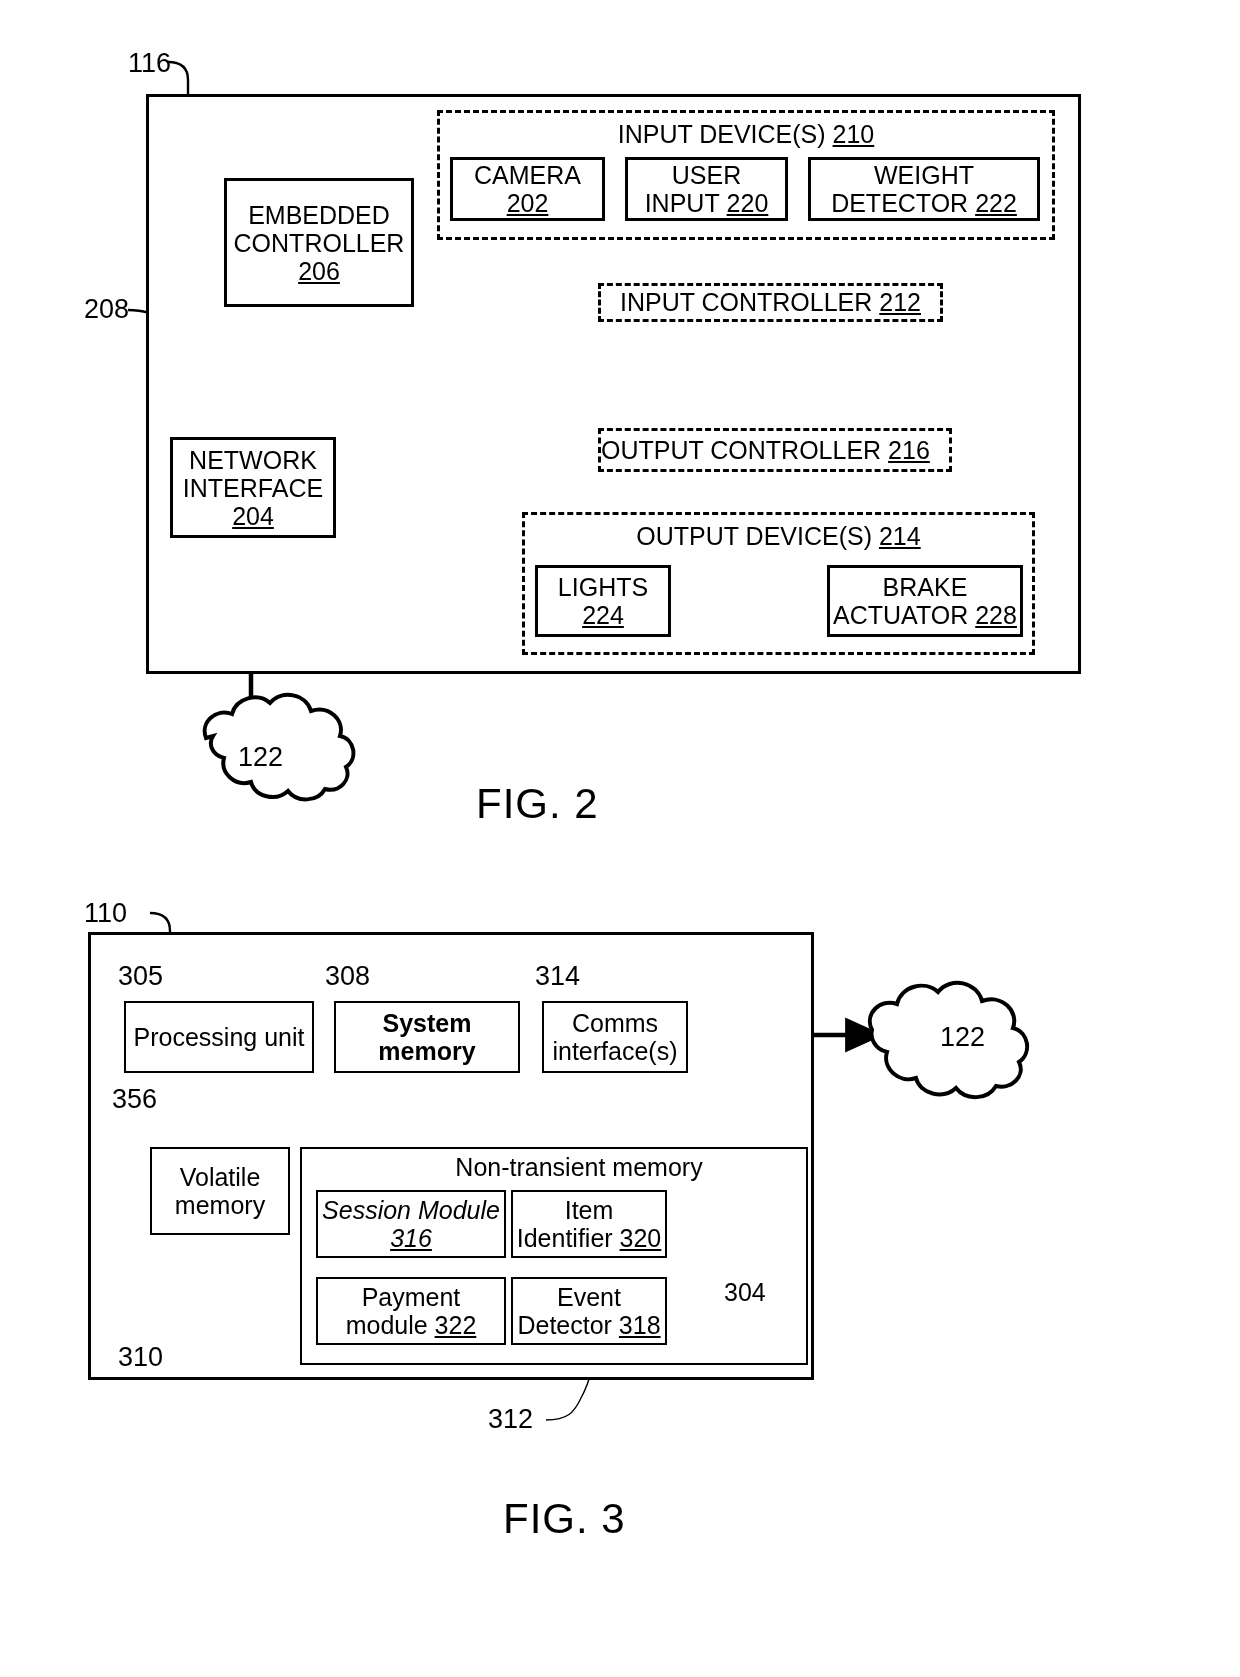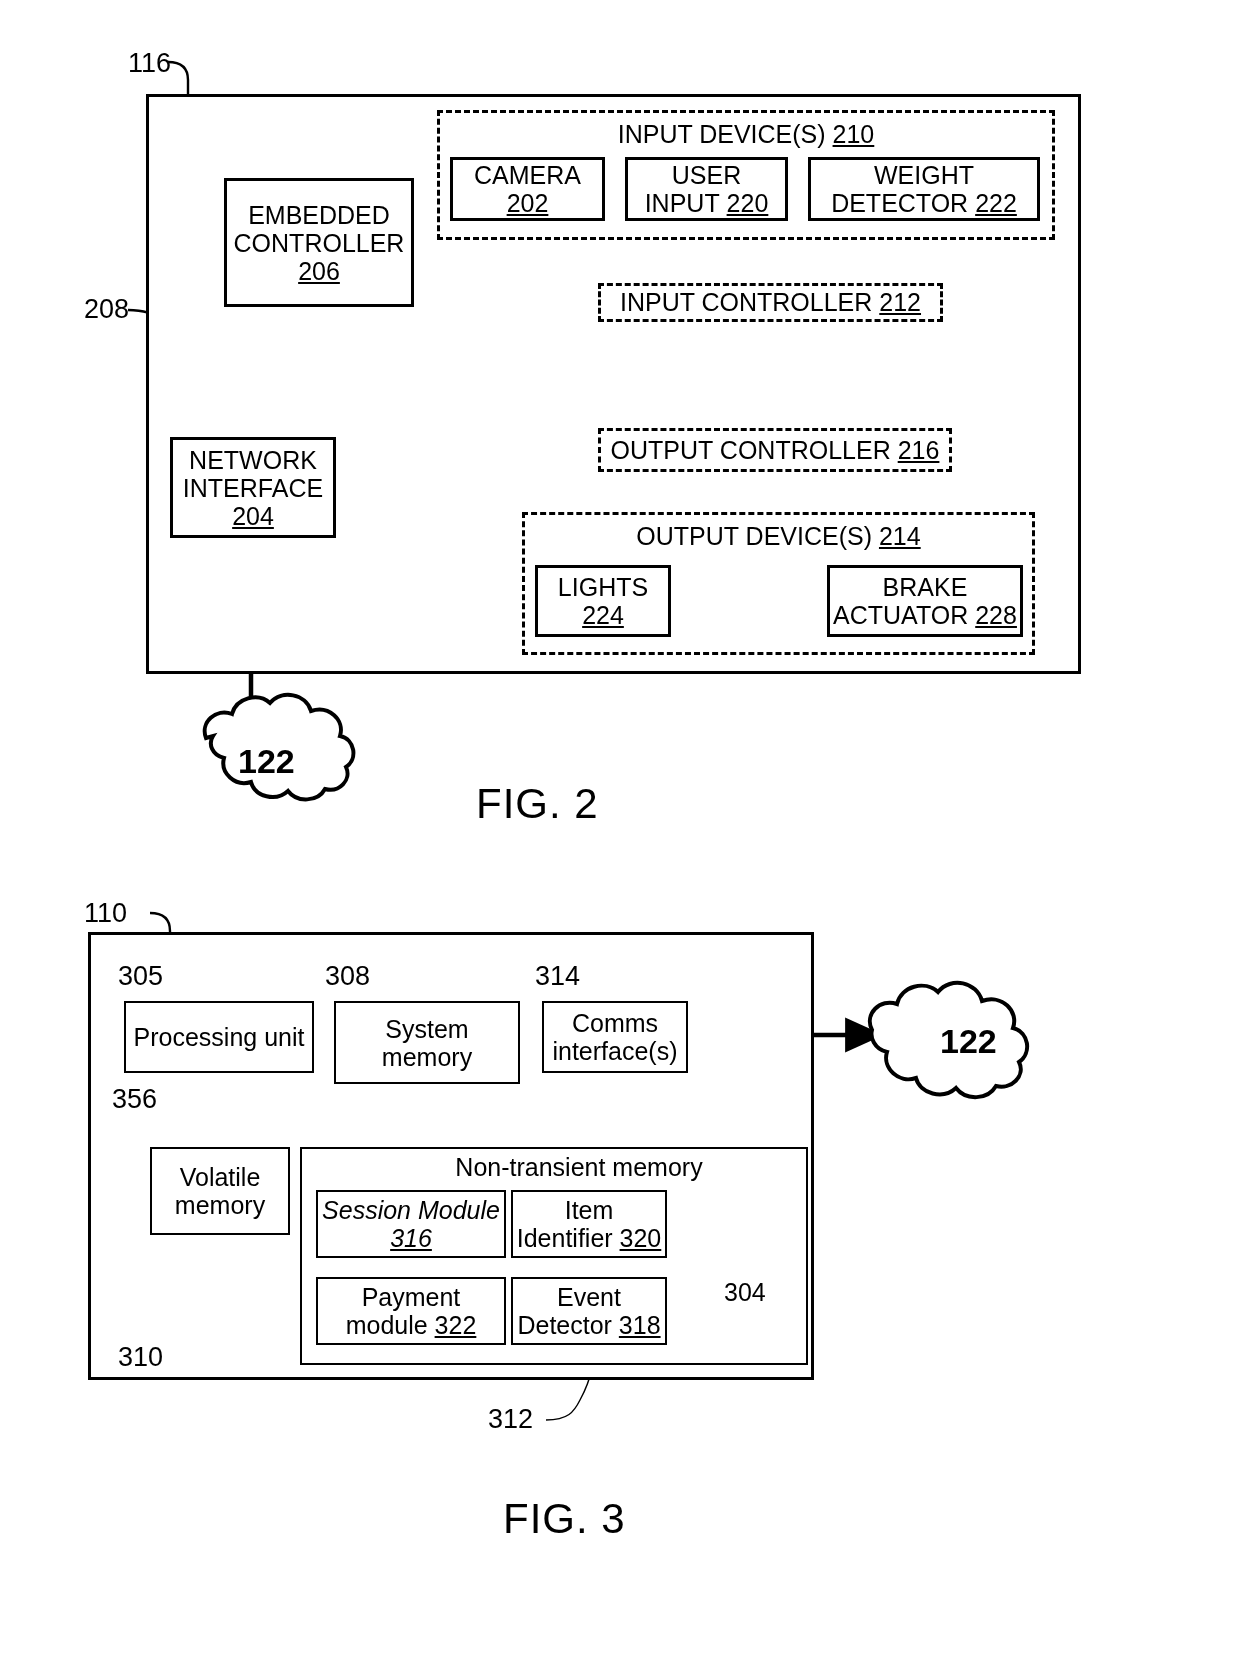--- a/index.html
+++ b/index.html
@@ -65,23 +65,22 @@
     letter-spacing: 1px;
     white-space: nowrap;
   }
   .num-tag {
     position: absolute;
     font-size: 27px;
     white-space: nowrap;
   }
   .cloud-num {
     position: absolute;
-    font-size: 34px;
-    white-space: nowrap;
-    font-weight: bold;
+    font-size: 27px;
+    white-space: nowrap;
   }
   .db-num {
     position: absolute;
     font-size: 25px;
     white-space: nowrap;
     margin-left: 24px;
   }
   .f2text { font-size: 25px; }
   .f3text { font-size: 25px; }
 </style>
@@ -239,21 +238,21 @@
   <div class="abs solid-box f2text" style="left:224px; top:178px; width:190px; height:129px;">
     <div>EMBEDDED</div>
     <div>CONTROLLER</div>
     <div class="ref-num">206</div>
   </div>
 
   <div class="abs dashed-box f2text" style="left:598px; top:283px; width:345px; height:39px; display:flex; align-items:center; justify-content:center;">
     <span>INPUT CONTROLLER</span>&nbsp;<span class="ref-num">212</span>
   </div>
 
-  <div class="abs dashed-box f2text" style="left:598px; top:428px; width:354px; height:44px; display:flex; align-items:center; justify-content:center;">
+  <div class="abs dashed-box f2text" style="left:598px; top:428px; width:354px; height:44px; display:flex; align-items:center; ">
     <span>OUTPUT CONTROLLER</span>&nbsp;<span class="ref-num">216</span>
   </div>
 
   <div class="abs solid-box f2text" style="left:170px; top:437px; width:166px; height:101px;">
     <div>NETWORK</div>
     <div>INTERFACE</div>
     <div class="ref-num">204</div>
   </div>
 
 
@@ -288,21 +287,21 @@
   <div class="num-tag" style="left:325px; top:961px;">308</div>
   <div class="num-tag" style="left:535px; top:961px;">314</div>
   <div class="num-tag" style="left:112px; top:1084px;">356</div>
   <div class="num-tag" style="left:118px; top:1342px;">310</div>
   <div class="num-tag" style="left:488px; top:1404px;">312</div>
 
   <div class="abs solid-box thin-box f3text" style="left:124px; top:1001px; width:190px; height:72px;">
     <div>Processing unit</div>
   </div>
 
-  <div class="abs solid-box thin-box f3text" style="left:334px; top:1001px; width:186px; height:83px;">
+  <div class="abs solid-box thin-box f3text" style="left:334px; top:1001px; width:186px; height:72px;font-weight:bold;">
     <div>System</div>
     <div>memory</div>
   </div>
 
   <div class="abs solid-box thin-box f3text" style="left:542px; top:1001px; width:146px; height:72px;">
     <div>Comms</div>
     <div>interface(s)</div>
   </div>
 
   <div class="abs solid-box thin-box f3text" style="left:150px; top:1147px; width:140px; height:88px;">

